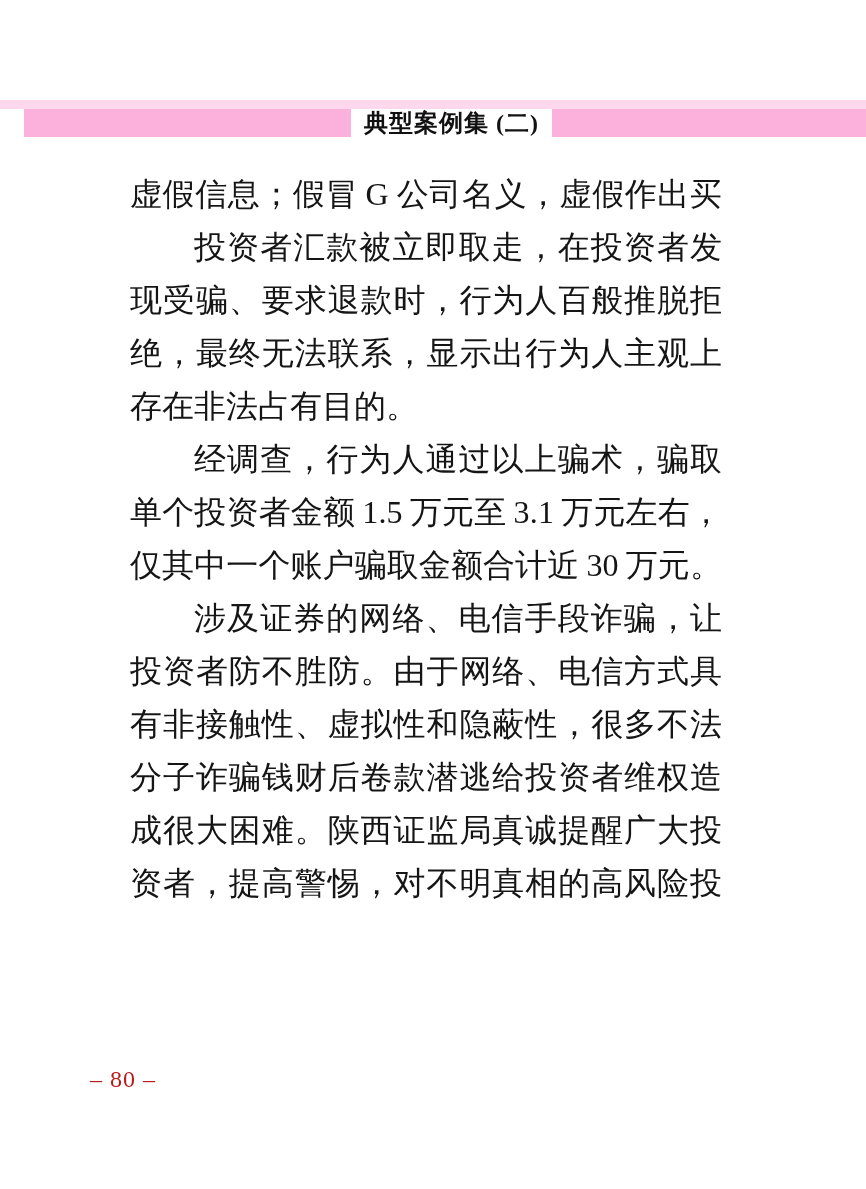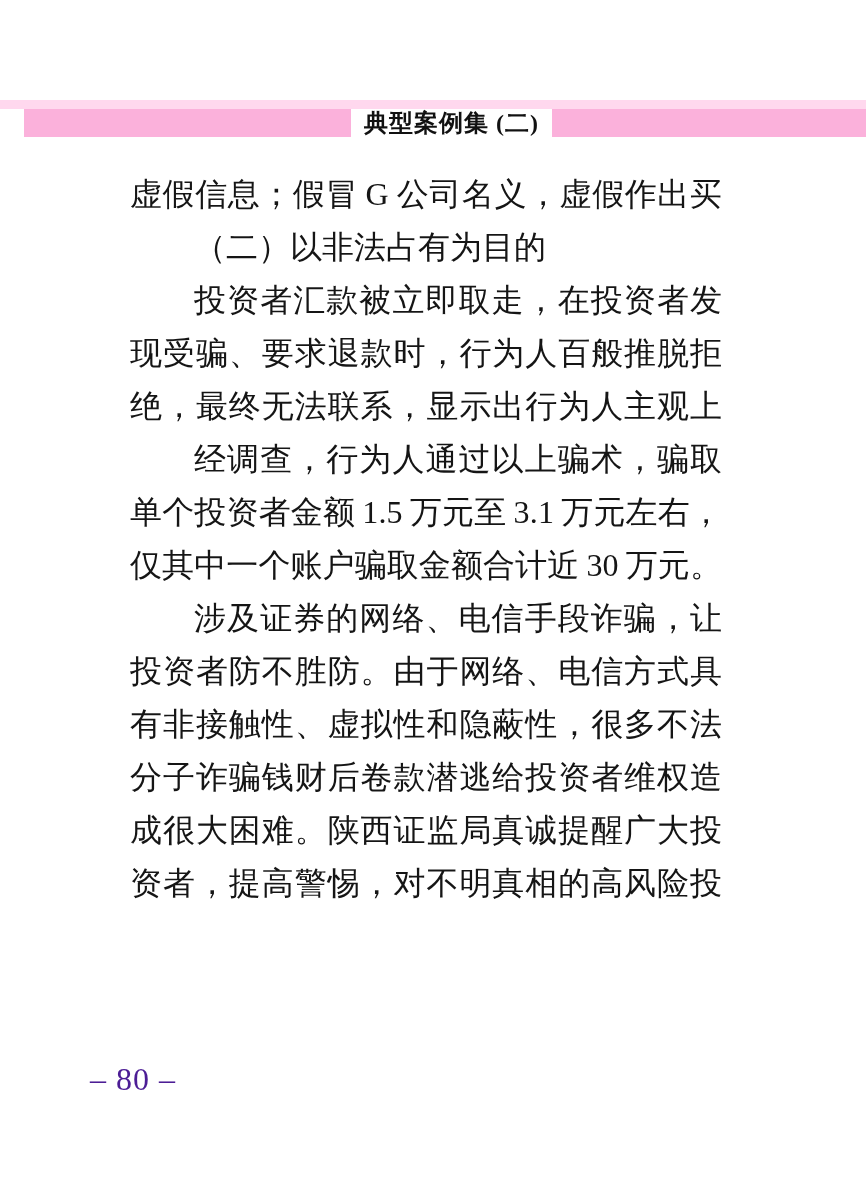--- a/index.html
+++ b/index.html
@@ -41,21 +41,21 @@
     white-space:nowrap;
   }
   .line span{display:inline-block;line-height:53px;}
   .line span.sp{width:0.22em;}
   .line.j{display:flex;justify-content:space-between;align-items:flex-start;}
   .line.j span{display:block;}
   .line.ind{padding-left:64px;}
   
   .pagenum{
     position:absolute;left:90px;top:1062px;height:34px;line-height:34px;
-    font-size:32px;letter-spacing:1px;color:#4c1d95;white-space:nowrap;
+    font-size:24px;letter-spacing:1px;color:#b91c1c;white-space:nowrap;
   }
 </style>
 </head>
 <body>
 
 <div class="page">
 
   <div class="band-light"></div>
 
   <div class="band-row">
@@ -82,21 +82,20 @@
         <span>司</span>
         <span>名</span>
         <span>义</span>
         <span>，</span>
         <span>虚</span>
         <span>假</span>
         <span>作</span>
         <span>出</span>
         <span>买</span>
       </div>
-    <div class="line e ind"><span>（</span><span>二</span><span>）</span><span>以</span><span>非</span><span>法</span><span>占</span><span>有</span><span>为</span><span>目</span><span>的</span></div>
     <div class="line j ind">
         <span>投</span>
         <span>资</span>
         <span>者</span>
         <span>汇</span>
         <span>款</span>
         <span>被</span>
         <span>立</span>
         <span>即</span>
         <span>取</span>
@@ -141,20 +140,21 @@
         <span>显</span>
         <span>示</span>
         <span>出</span>
         <span>行</span>
         <span>为</span>
         <span>人</span>
         <span>主</span>
         <span>观</span>
         <span>上</span>
       </div>
+    <div class="line e"><span>存</span><span>在</span><span>非</span><span>法</span><span>占</span><span>有</span><span>目</span><span>的</span><span>。</span></div>
     <div class="line j ind">
         <span>经</span>
         <span>调</span>
         <span>查</span>
         <span>，</span>
         <span>行</span>
         <span>为</span>
         <span>人</span>
         <span>通</span>
         <span>过</span>

